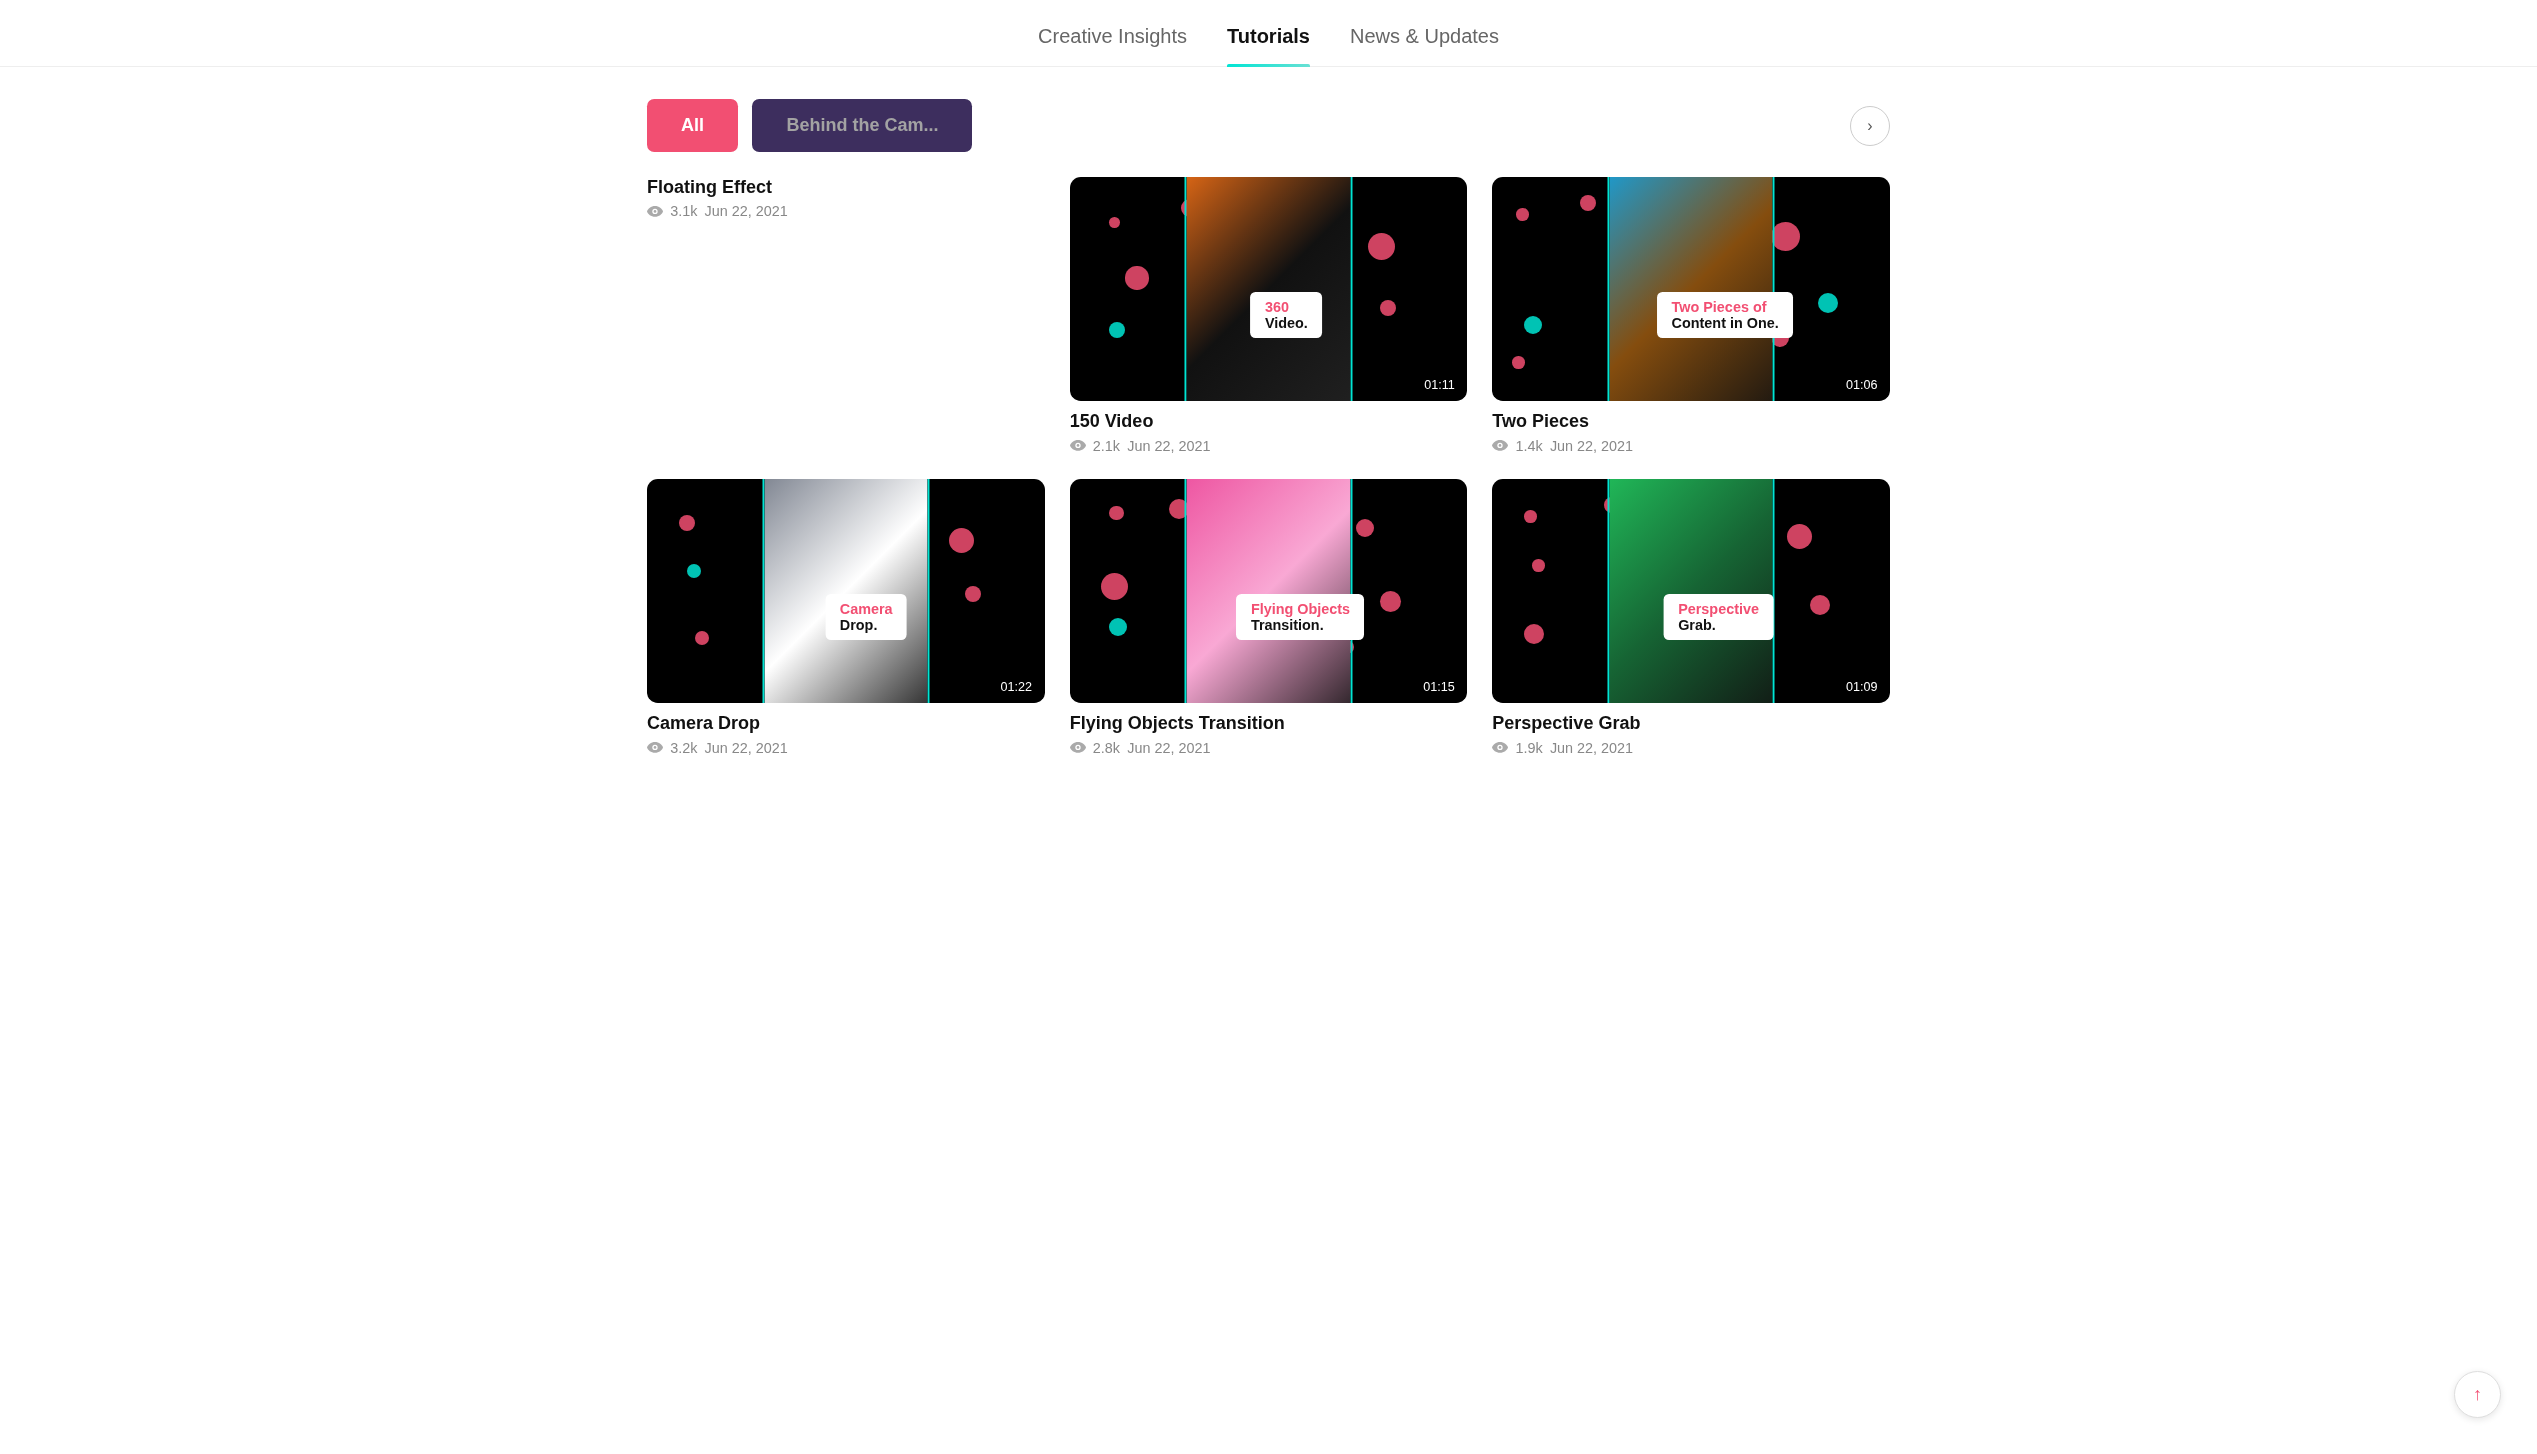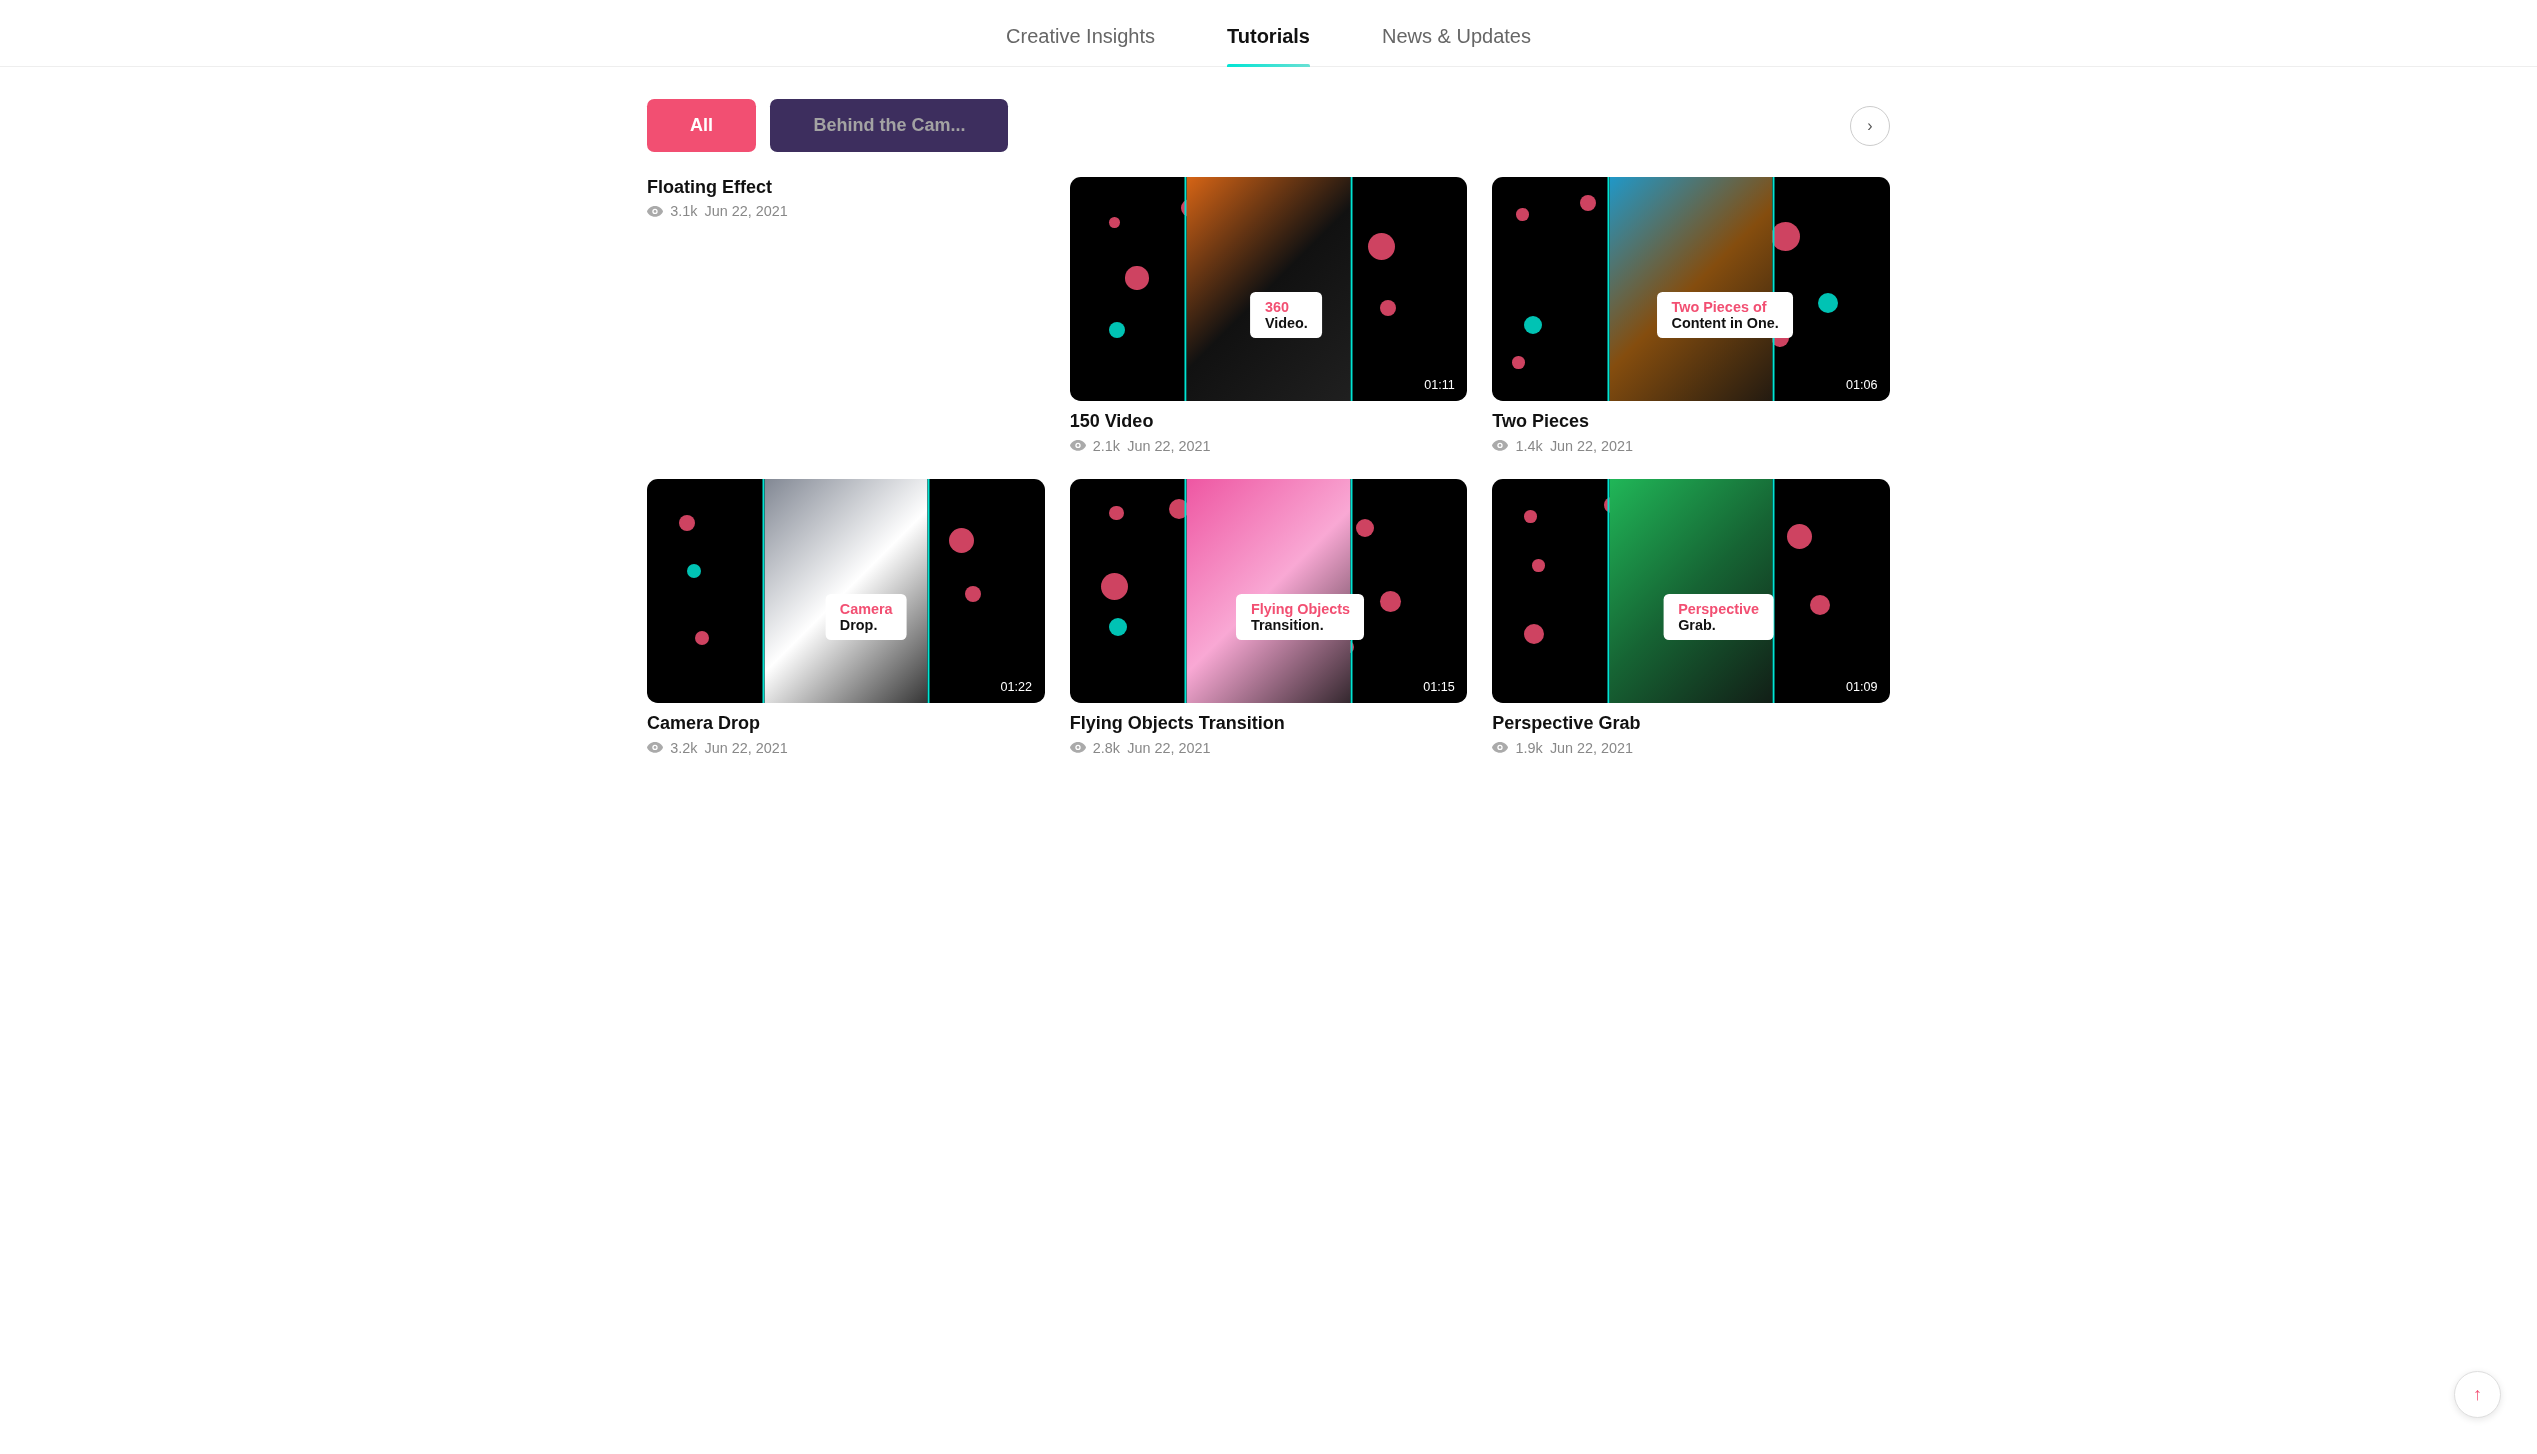--- a/index.html
+++ b/index.html
@@ -8,21 +8,21 @@
       background: #fff;
       color: #111;
       min-height: 100vh;
     }
 
     
     .top-nav {
       display: flex;
       justify-content: center;
       align-items: center;
-      gap: 72px;
+      gap: 40px;
       padding: 25px 0 0 0;
       border-bottom: 0.9px solid #eee;
       position: relative;
     }
     .nav-item {
       font-size: 20px;
       color: #666;
       cursor: pointer;
       padding-bottom: 18px;
       position: relative;
@@ -52,21 +52,21 @@
     }
 
     
     .filter-row {
       display: flex;
       gap: 14.4px;
       margin-bottom: 25px;
       align-items: center;
     }
     .filter-btn {
-      padding: 16px 43px;
+      padding: 16px 34px;
       border-radius: 7.2px;
       border: none;
       cursor: pointer;
       font-size: 18px;
       font-weight: 600;
     }
     .filter-btn.active {
       background: #f24f72;
       color: #fff;
     }

